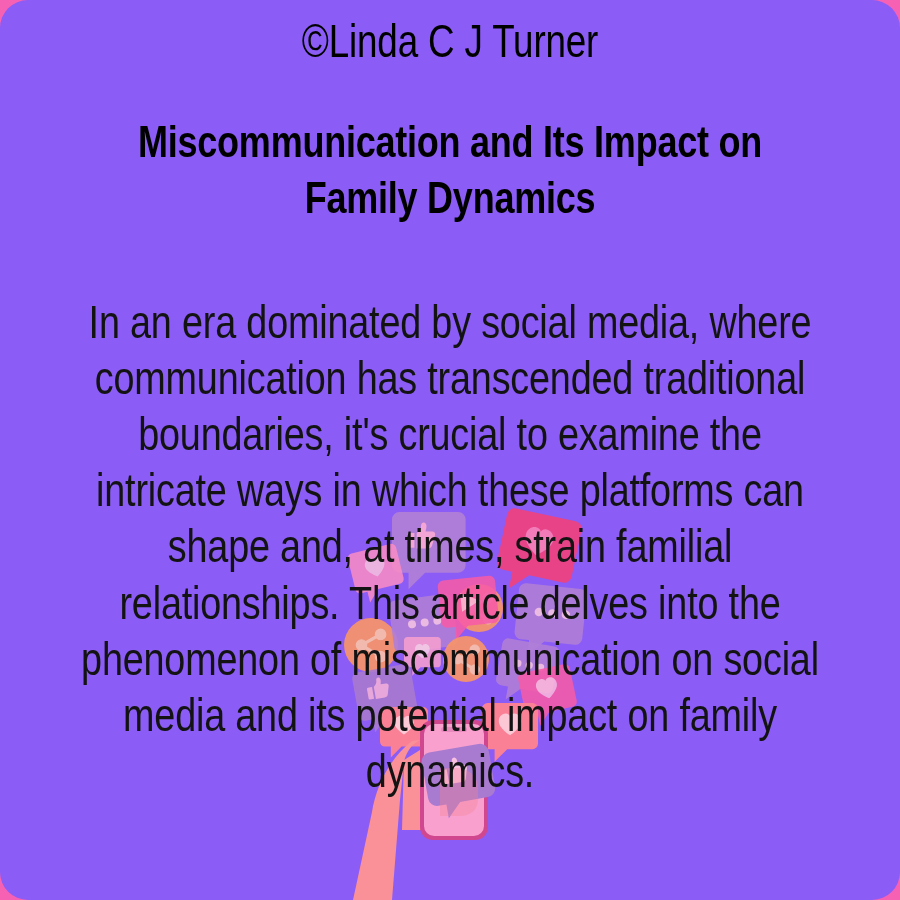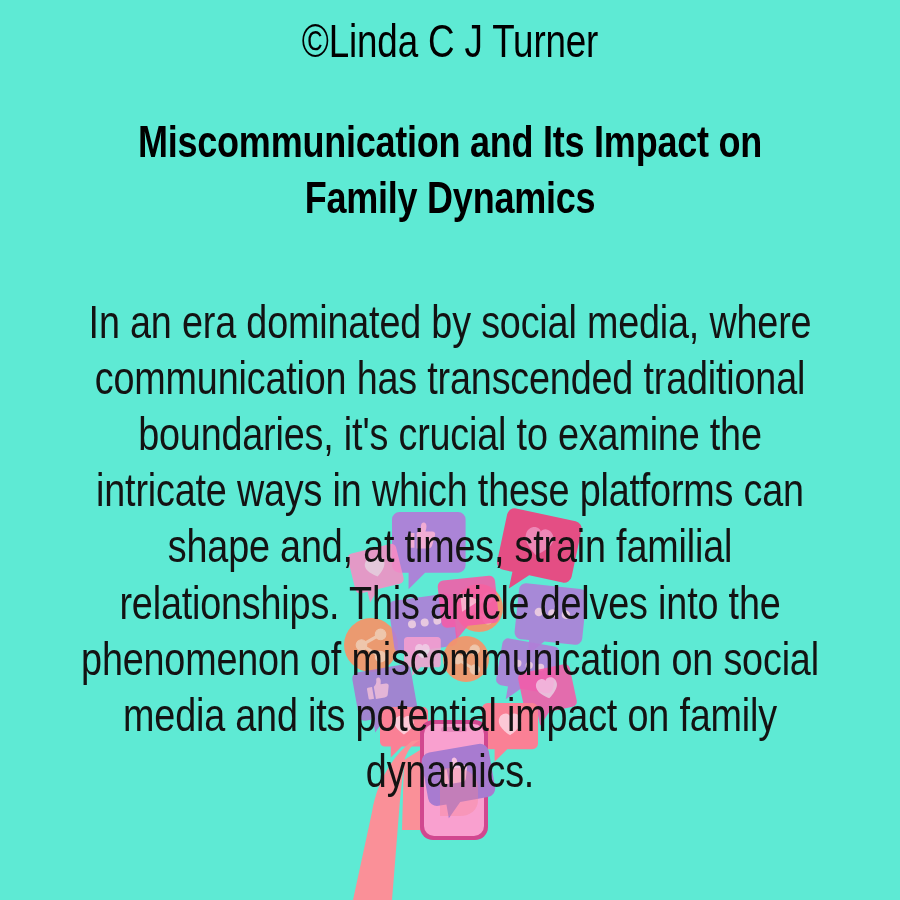--- a/index.html
+++ b/index.html
@@ -89,21 +89,21 @@
     color: #131313;
     line-height: 1.22;
     letter-spacing: -0.2px;
     transform: scaleX(0.82);
     transform-origin: 50% 50%;
   }
 </style>
 </head>
 <body style="background: rgb(247, 97, 180);">
 
-<div id="poster" style="background: #5eead4;">
+<div id="poster" style="background: #8b5cf6; border-radius: 28px;">
 
   <svg id="illustration" viewBox="0 0 900 900" width="900" height="900" xmlns="http://www.w3.org/2000/svg">
 
     <defs>
 
       <g id="bubble">
         <path d="M8 0 h64 a8 8 0 0 1 8 8 v50 a8 8 0 0 1 -8 8 h-36 l-18 18 v-18 h-10 a8 8 0 0 1 -8 -8 v-50 a8 8 0 0 1 8 -8 z"></path>
       </g>
       <g id="heartShape">
         <path d="M20 32 C20 32 4 22 4 12 C4 5 9 1 14 1 C17 1 19.5 3 20 5 C20.5 3 23 1 26 1 C31 1 36 5 36 12 C36 22 20 32 20 32 Z"></path>

